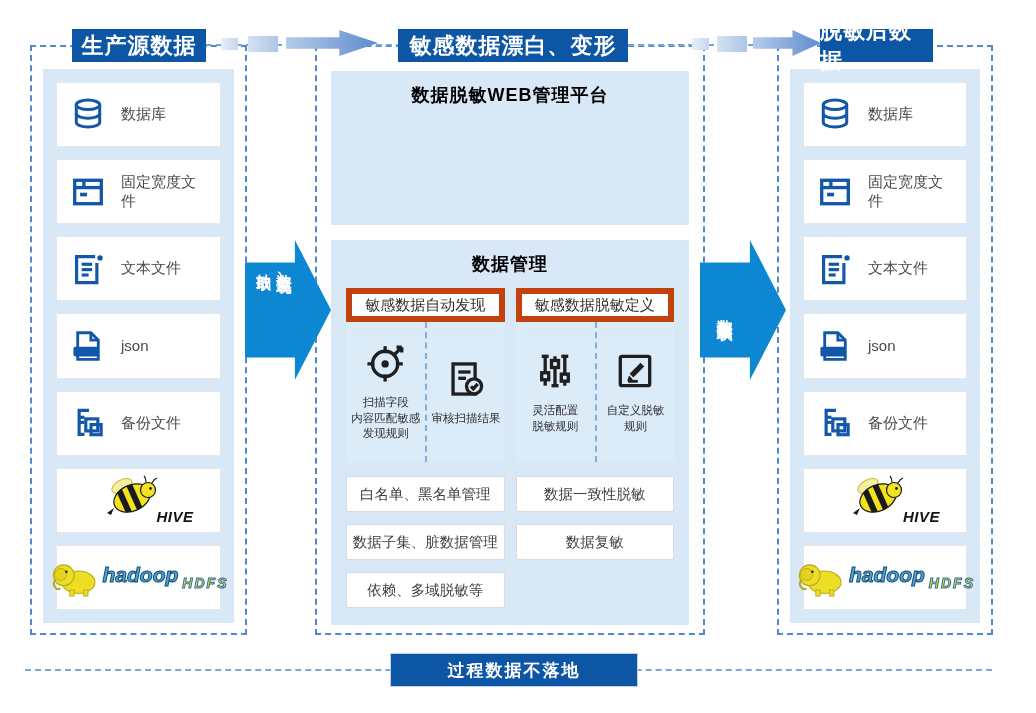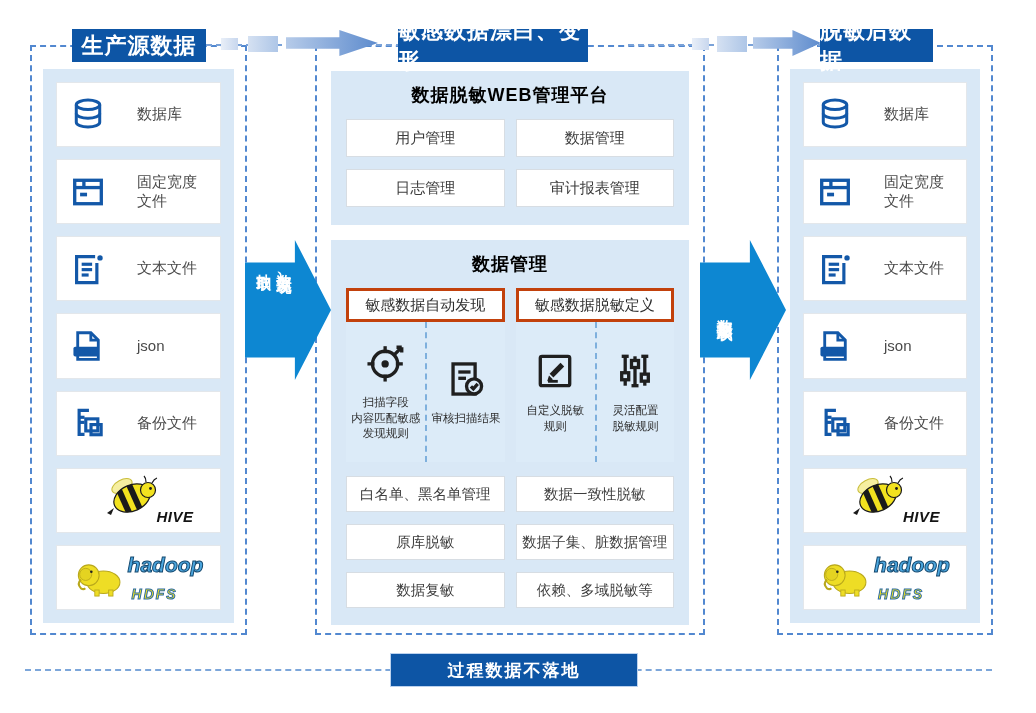--- a/index.html
+++ b/index.html
@@ -14,21 +14,21 @@
   .box-mid   { left:315px; top:45px; width:390px; height:590px; }
   .box-right { left:777px; top:45px; width:216px; height:590px; }
 
   
   .col-head{
     position:absolute; top:29px; height:33px; background:#0d55a5; color:#fff;
     font-size:22px; font-weight:bold; letter-spacing:1px;
     display:flex; align-items:center; justify-content:center; z-index:5;
   }
   .head-left { left:72px;  width:134px; }
-  .head-mid  { left:398px; width:190px; }
+  .head-mid  { left:398px; width:230px; }
   .head-right{ left:820px; width:113px; }
 
   
   .top-dash{ position:absolute; top:44px; border-top:2px dashed #7aa2d8; z-index:2; }
   .top-dash.a{ left:206px; width:196px; }
   .top-dash.b{ left:628px; width:196px; }
 
   
   .mini{ position:absolute; z-index:3; }
   .mini.r1{ top:38px; width:17px; height:12px; background:linear-gradient(90deg,#e9eff8,#c8d7ee); }
@@ -38,21 +38,21 @@
   .g1a{ left:221px; } .g1b{ left:248px; } .g1c{ left:286px; width:92px; }
   .g2a{ left:692px; } .g2b{ left:717px; } .g2c{ left:753px; width:68px; }
 
   
   .side-panel{
     position:absolute; left:11px; right:11px; top:22px; bottom:10px;
     background:#d9e8f6; display:flex; flex-direction:column; gap:12px; padding:13px;
   }
   .card{
     background:#fff; border:1px solid #e3e7eb; flex:1;
-    display:flex; align-items:center; gap:30px; padding:0 12px;
+    display:flex; align-items:center; gap:14px; padding:0 12px;
   }
   .card.logo{ justify-content:center; padding:0; }
   .card-label{ font-size:15px; color:#4a4a4a; }
   .blue-ic{ flex:0 0 auto; }
 
   
   .mid-panel{ position:absolute; left:14px; right:14px; background:#d9e8f6; padding:12px 15px; }
   .panel-web{ top:24px; height:154px; }
   .panel-func{ top:193px; bottom:8px; }
   .panel-title{ text-align:center; font-size:18px; font-weight:bold; color:#000000; margin:0 0 12px; letter-spacing:1px; }
@@ -61,21 +61,21 @@
     background:#fff; border:1px solid #d7dde3; height:38px;
     display:flex; align-items:center; justify-content:center;
     font-size:15px; color:#3d3d3d;
   }
   .caps .white-btn{ height:36px; font-size:14.5px; }
   .caps{ margin-top:14px; }
 
   .group-row{ display:grid; grid-template-columns:1fr 1fr; gap:11px; }
   .fgroup{ display:flex; flex-direction:column; }
   .fgroup-head{
-    background:#fff; border:3px solid #c2410c; height:34px; flex:0 0 auto;
+    background:#fff; border:6px solid #c2410c; height:34px; flex:0 0 auto;
     display:flex; align-items:center; justify-content:center; font-size:15px; color:#2e2e2e;
   }
   .fgroup-body{
     background:#dcebf8; height:140px; display:grid; grid-template-columns:1fr 1fr;
   }
   .fcell{
     display:flex; flex-direction:column; align-items:center; justify-content:center;
     gap:11px; padding:6px 2px;
   }
   .fcell + .fcell{ border-left:2px dashed #7fb0dd; }
@@ -103,21 +103,21 @@
     letter-spacing:2px; display:flex; align-items:center; justify-content:center; z-index:2;
   }
 
   
   .hive-logo{ position:relative; width:118px; height:52px; }
   .hive-text{
     position:absolute; right:4px; bottom:1px; font-weight:900; font-style:italic;
     font-size:15px; color:#141414; letter-spacing:.5px;
   }
   .hadoop-logo{ display:flex; align-items:center; gap:2px; }
-  .hadoop-words{ display:flex; flex-direction:column; line-height:1; }
+  .hadoop-words{ display:flex; flex-direction:row; line-height:1; }
   .hadoop-text{
     font-weight:900; font-style:italic; font-size:21px; color:#4ba6de;
     -webkit-text-stroke:1px #14486e; letter-spacing:0;
   }
   .hdfs-text{
     font-weight:900; font-style:italic; font-size:14px; color:#f2e21f;
     -webkit-text-stroke:1px #2d6ca5; margin-top:12px; padding-left:4px; letter-spacing:2px;
   }
 </style>
 </head>
@@ -230,26 +230,20 @@
         </div>
       </div>
 
     </div>
   </div>
 
   <div class="dashed-box box-mid">
 
     <div class="mid-panel panel-web">
       <div class="panel-title">数据脱敏WEB管理平台</div>
-      <div class="btn-grid">
-        <div class="white-btn">用户管理</div>
-        <div class="white-btn">数据管理</div>
-        <div class="white-btn">日志管理</div>
-        <div class="white-btn">审计报表管理</div>
-      </div>
     </div>
 
     <div class="mid-panel panel-func">
       <div class="panel-title">数据管理</div>
 
       <div class="group-row">
 
         <div class="fgroup">
           <div class="fgroup-head">敏感数据自动发现</div>
           <div class="fgroup-body">
@@ -278,52 +272,51 @@
               <div class="fcap">审核扫描结果</div>
             </div>
           </div>
         </div>
 
         <div class="fgroup">
           <div class="fgroup-head">敏感数据脱敏定义</div>
           <div class="fgroup-body">
             <div class="fcell">
               <svg width="42" height="42" viewBox="0 0 24 24" fill="none" stroke="#1f1f1f" stroke-width="1.9">
-                <rect x="3.6" y="3.6" width="16.8" height="16.8" rx="1"></rect>
-                <path d="M10 14.6 L16.2 8.4" stroke-width="3"></path>
-                <path d="M9.9 16.6 l-1.6 0.5 0.5 -1.6 z" fill="#1f1f1f" stroke-width="1"></path>
-                <line x1="8" y1="17.9" x2="13.6" y2="17.9" stroke-width="1.6"></line>
-              </svg>
-              <div class="fcap">自定义脱敏
-规则</div>
-            </div>
-            <div class="fcell">
-              <svg width="42" height="42" viewBox="0 0 24 24" fill="none" stroke="#1f1f1f" stroke-width="1.9">
                 <line x1="6.4" y1="3.6" x2="6.4" y2="20.4"></line>
                 <line x1="4.4" y1="3.6" x2="8.4" y2="3.6"></line>
                 <rect x="4.4" y="13" width="4" height="4" fill="#dcebf8"></rect>
                 <line x1="12" y1="3.6" x2="12" y2="20.4"></line>
                 <line x1="10" y1="20.4" x2="14" y2="20.4"></line>
                 <rect x="10" y="6" width="4" height="4" fill="#dcebf8"></rect>
                 <line x1="17.6" y1="3.6" x2="17.6" y2="20.4"></line>
                 <line x1="15.6" y1="3.6" x2="19.6" y2="3.6"></line>
                 <rect x="15.6" y="13.8" width="4" height="4" fill="#dcebf8"></rect>
               </svg>
               <div class="fcap">灵活配置
 脱敏规则</div>
             </div>
+            <div class="fcell">
+              <svg width="42" height="42" viewBox="0 0 24 24" fill="none" stroke="#1f1f1f" stroke-width="1.9">
+                <rect x="3.6" y="3.6" width="16.8" height="16.8" rx="1"></rect>
+                <path d="M10 14.6 L16.2 8.4" stroke-width="3"></path>
+                <path d="M9.9 16.6 l-1.6 0.5 0.5 -1.6 z" fill="#1f1f1f" stroke-width="1"></path>
+                <line x1="8" y1="17.9" x2="13.6" y2="17.9" stroke-width="1.6"></line>
+              </svg>
+              <div class="fcap">自定义脱敏
+规则</div>
+            </div>
           </div>
         </div>
 
       </div>
 
       <div class="btn-grid caps">
         <div class="white-btn">白名单、黑名单管理</div>
         <div class="white-btn">数据一致性脱敏</div>
-        <div class="white-btn">原库脱敏</div>
         <div class="white-btn">数据子集、脏数据管理</div>
         <div class="white-btn">数据复敏</div>
         <div class="white-btn">依赖、多域脱敏等</div>
       </div>
     </div>
 
   </div>
 
   <div class="dashed-box box-right">
     <div class="side-panel">

